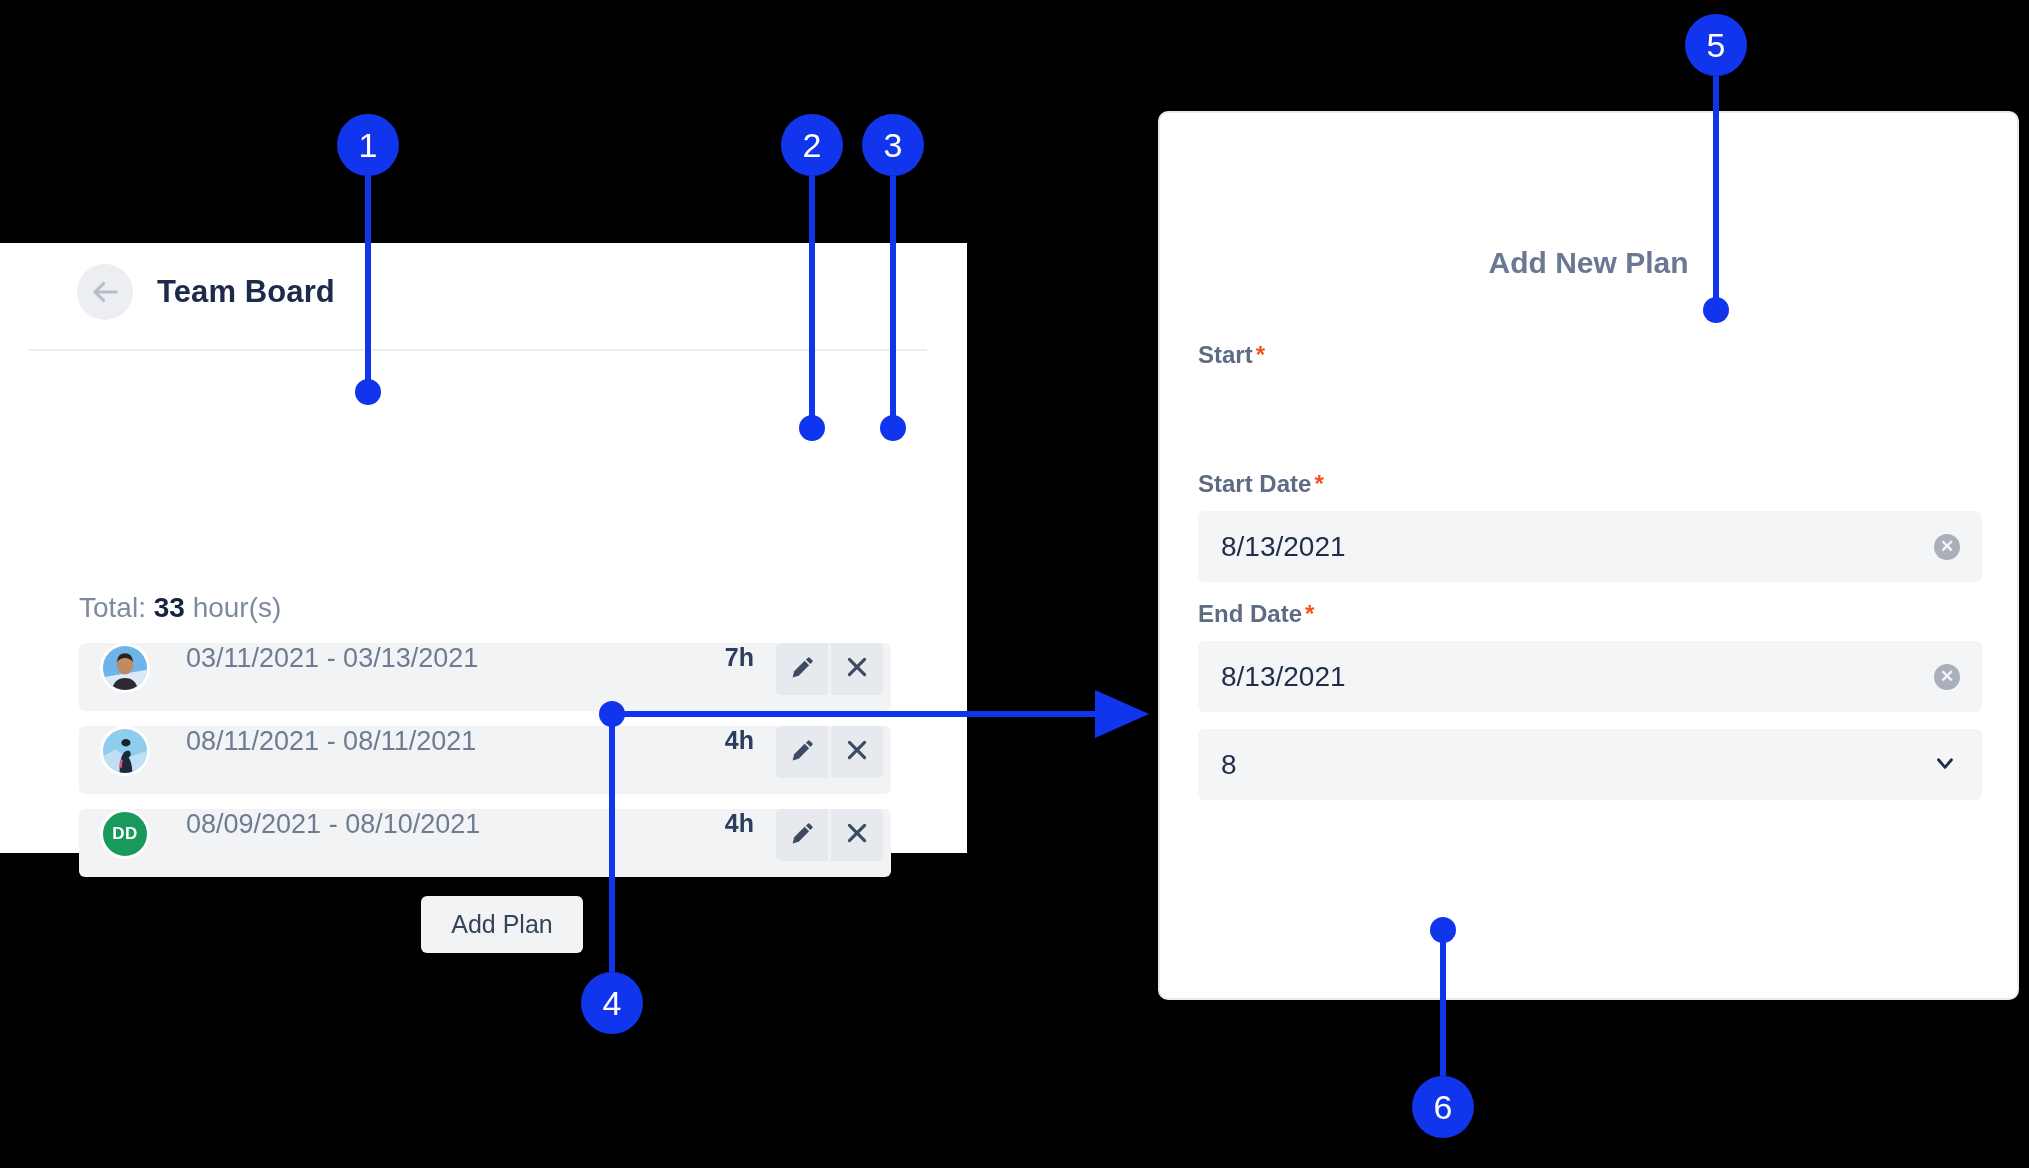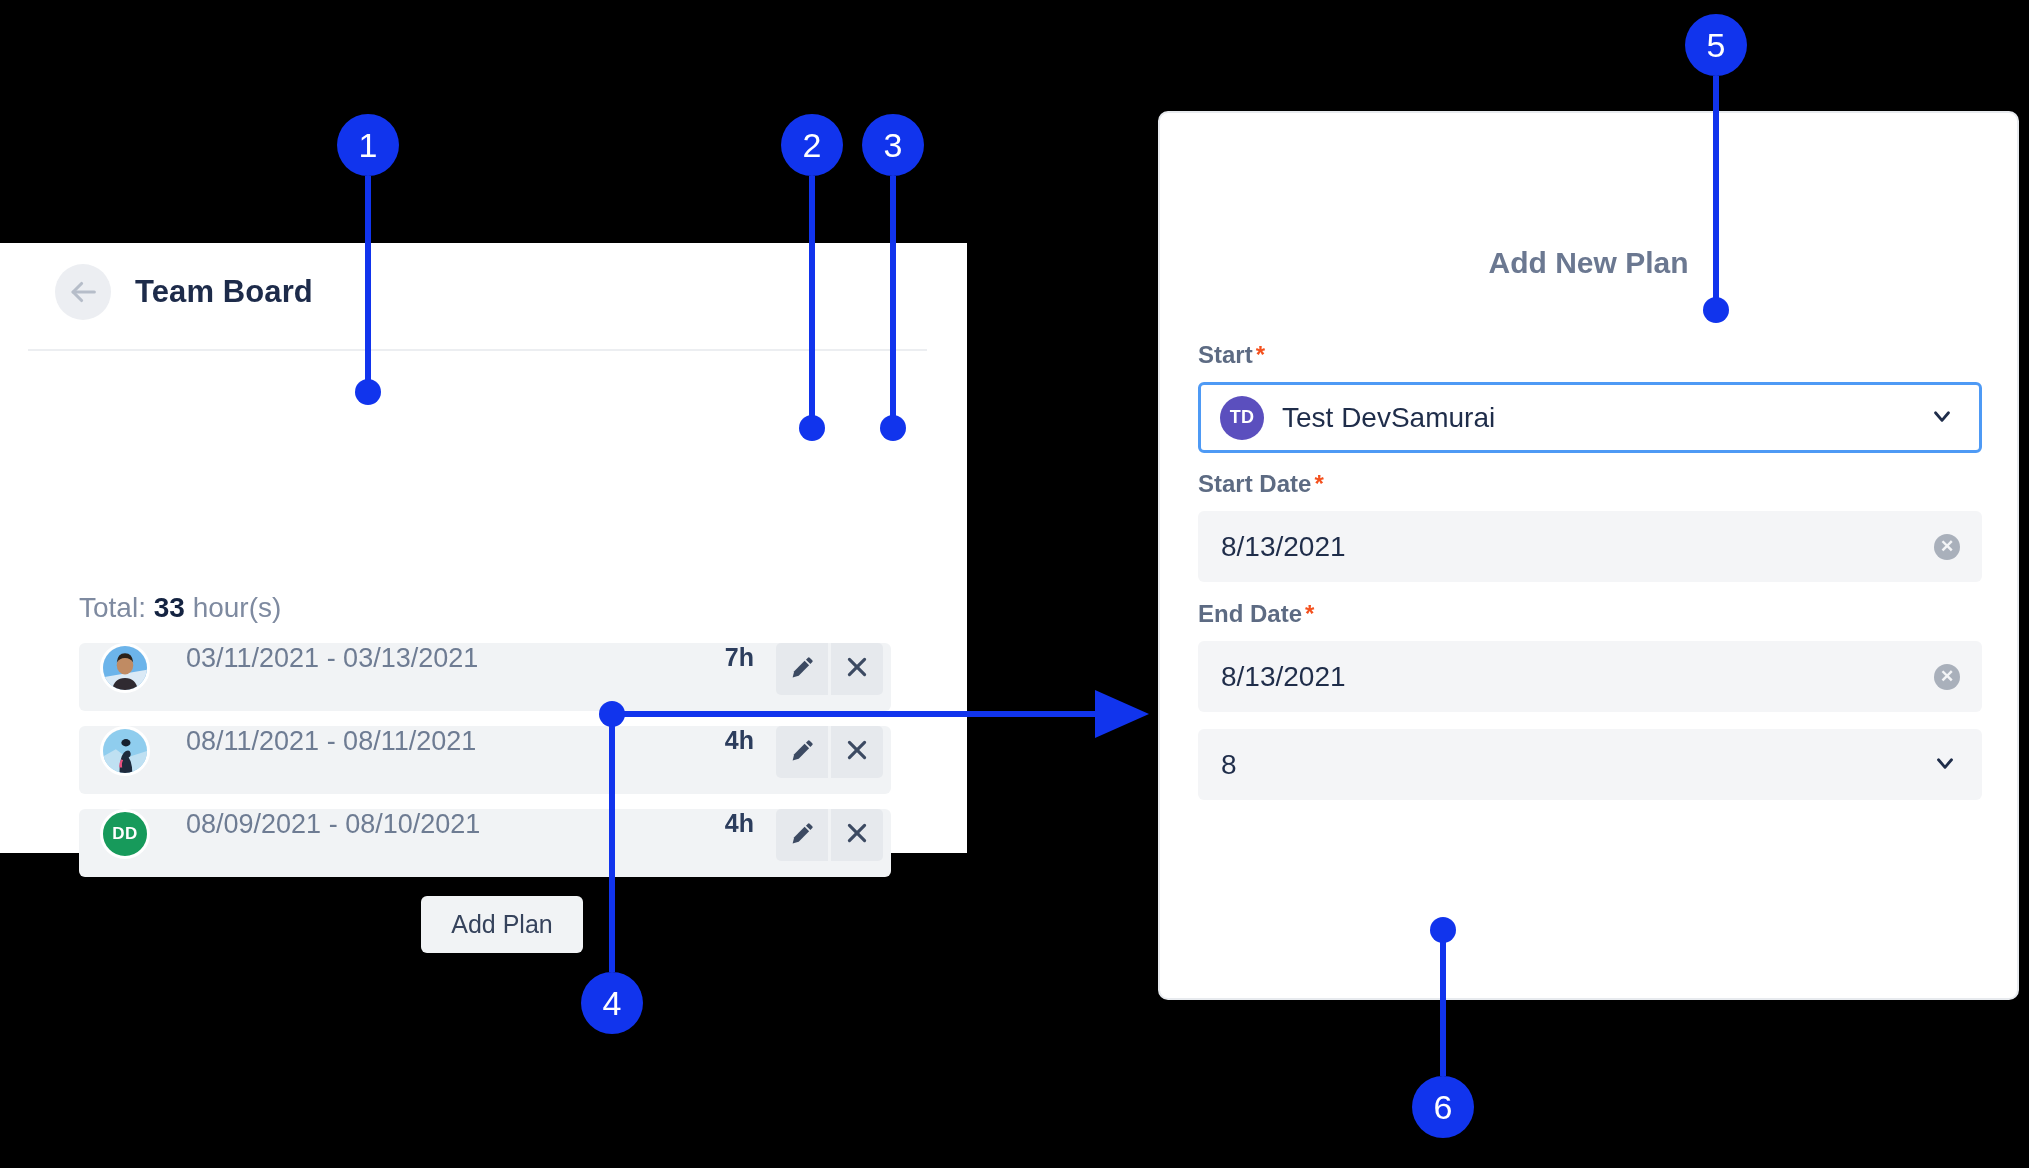--- a/index.html
+++ b/index.html
@@ -25,21 +25,21 @@
     height: 610px;
     background: #ffffff;
     box-shadow: 0 1px 3px rgba(0,0,0,0.18);
   }
   #lc-header {
     position: absolute;
     left: 0; top: 0; right: 0;
     height: 98px;
     display: flex;
     align-items: center;
-    padding-left: 55px;
+    padding-left: 77px;
     box-sizing: border-box;
   }
   #back-btn {
     width: 56px; height: 56px;
     border-radius: 50%;
     background: #eceef2;
     display: flex;
     align-items: center;
     justify-content: center;
     flex: 0 0 auto;
@@ -393,29 +393,20 @@
   </div>
 
   <div id="dialog">
 
     <div id="dlg-title">Add New Plan</div>
 
     <div class="field" style="top:228px;">
       <div class="field-label">
         <span>Start</span><span class="req">*</span>
       </div>
-      <div class="control focused">
-        <div class="td-avatar">TD</div>
-        <div class="ctl-text">Test DevSamurai</div>
-        <span class="chev">
-          <svg width="26" height="26" viewBox="0 0 24 24" fill="none" stroke="#1f2d4a" stroke-width="2.6" stroke-linecap="round" stroke-linejoin="round">
-            <polyline points="6 9 12 16 18 9"></polyline>
-          </svg>
-        </span>
-      </div>
     </div>
 
     <div class="field" style="top:357px;">
       <div class="field-label">
         <span>Start Date</span><span class="req">*</span>
       </div>
       <div class="control">
         <div class="ctl-text plain">8/13/2021</div>
         <div class="clear-x">✕</div>
       </div>

